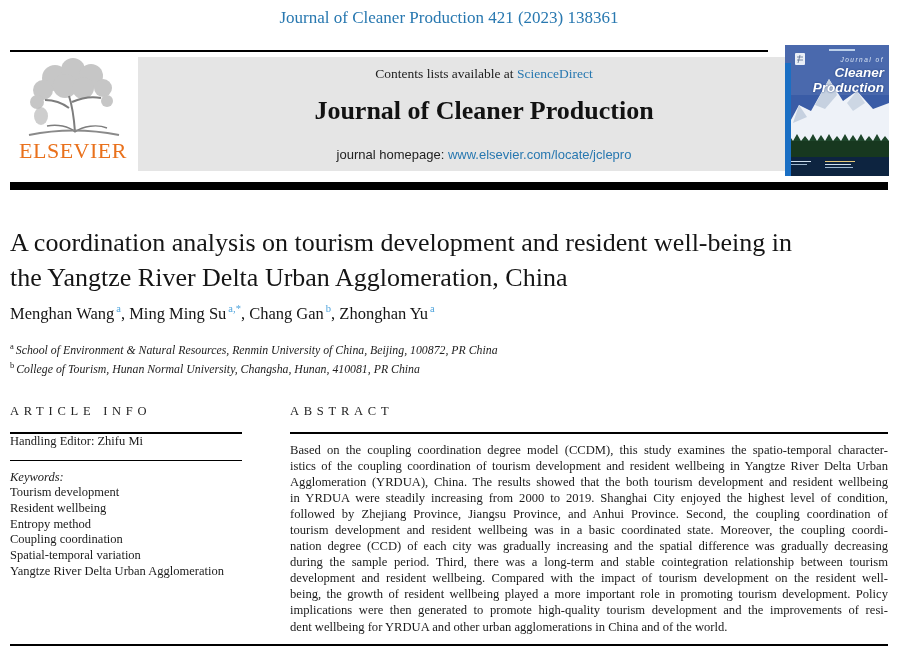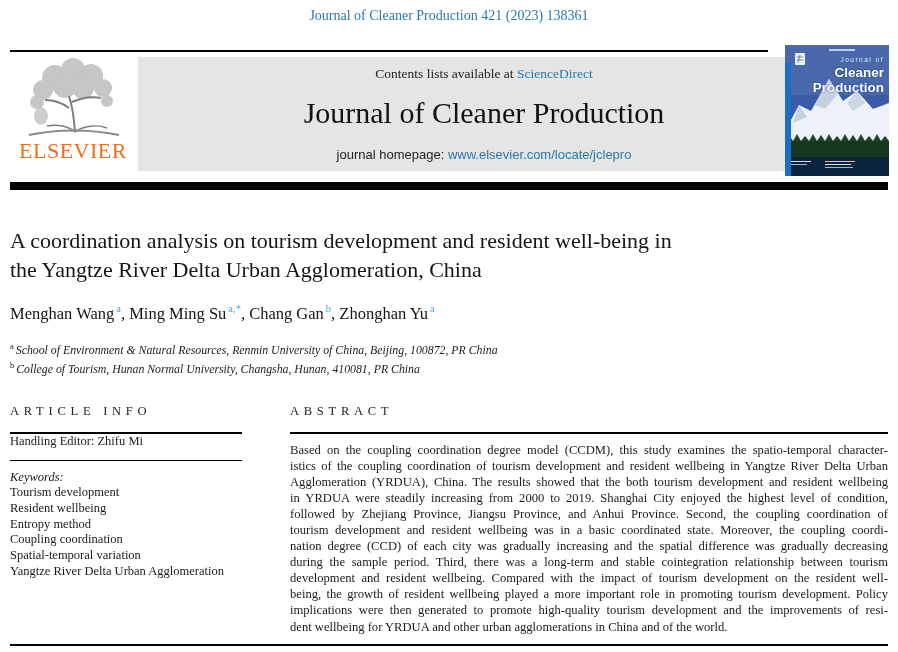--- a/index.html
+++ b/index.html
@@ -1,55 +1,55 @@
 <!DOCTYPE html>
 <html><head>
 <meta charset="utf-8">
 <style>
   html,body{margin:0;padding:0;background:#fff;}
   #page{position:relative;width:898px;height:652px;background:#fff;overflow:hidden;
         font-family:"Liberation Serif", serif;color:#1a1a1a;}
 
   
   .citation{position:absolute;top:8px;left:0;width:100%;text-align:center;
-            font-size:14px;color:var(--link,#2878B0);}
+            font-size:17px;color:var(--link,#2878B0);}
 
   
   .rule{position:absolute;background:#000;}
   .rule-top{left:10px;top:50px;width:758px;height:2px;}
   .bar-thick{left:10px;top:182px;width:878px;height:8px;}
   .rule-bottom{left:10px;top:644px;width:878px;height:2px;}
 
   
   .logo{position:absolute;left:8px;top:56px;width:130px;height:116px;text-align:center;}
   .logo svg{display:block;margin:0 auto;}
   .logo .wordmark{font-size:22px;letter-spacing:.5px;color:var(--elsevier-orange,#E9711C);
                   font-family:"Liberation Serif",serif;margin-top:-2px;}
 
   
   .banner{position:absolute;left:138px;top:57px;width:692px;height:114px;
           background:var(--banner-gray,#E5E5E5);text-align:center;}
   .banner .contents{margin-top:9px;font-size:13.5px;color:#222;}
-  .banner .jtitle{margin-top:14px;font-size:30px;color:#121212;}
+  .banner .jtitle{margin-top:14px;font-size:26px;color:#121212;font-weight:bold;}
   .banner .homepage{position:absolute;bottom:9px;left:0;width:100%;
           font-family:"Liberation Sans",sans-serif;font-size:13px;color:#222;}
   .link{color:var(--link,#2878B0);text-decoration:none;cursor:pointer;}
 
   
   .cover{position:absolute;left:785px;top:45px;width:104px;height:131px;overflow:hidden;
          background:linear-gradient(180deg,#5d7fc0 0%,#3a5ca6 45%,#27427f 100%);}
   .cover svg{position:absolute;left:0;top:0;}
   .cover .ctext{position:absolute;right:5px;text-align:center;color:#fff;
-        font-family:"Liberation Sans",sans-serif;line-height:1;}
+        font-family:"Liberation Sans",sans-serif;line-height:1;font-style:italic;}
   .cover .c1{top:12px;font-size:6.5px;letter-spacing:1.5px;color:#d9e4f4;}
   .cover .c2{top:21px;font-size:13.5px;font-weight:bold;text-shadow:0 0 2px #1c3a78;}
   .cover .c3{top:36px;font-size:13.5px;font-weight:bold;text-shadow:0 0 2px #1c3a78;}
 
   
-  .title{position:absolute;left:10px;top:226px;width:830px;font-size:22px;
+  .title{position:absolute;left:10px;top:226px;width:830px;font-size:26px;
          line-height:1.33;color:#151515;}
   .authors{position:absolute;left:10px;top:303px;width:830px;font-size:16.5px;color:#151515;}
   .authors sup{color:var(--sup-blue,#4DA3DC);font-size:10.5px;margin-left:2px;}
   .affils{position:absolute;left:10px;top:340px;width:830px;font-size:11.8px;
           font-style:italic;line-height:1.45;color:#222;}
   .affils sup{font-style:normal;font-size:8.5px;margin-right:2px;color:#222;}
 
   
   .leftcol{position:absolute;left:10px;top:404px;width:232px;}
   .rightcol{position:absolute;left:290px;top:404px;width:598px;}

